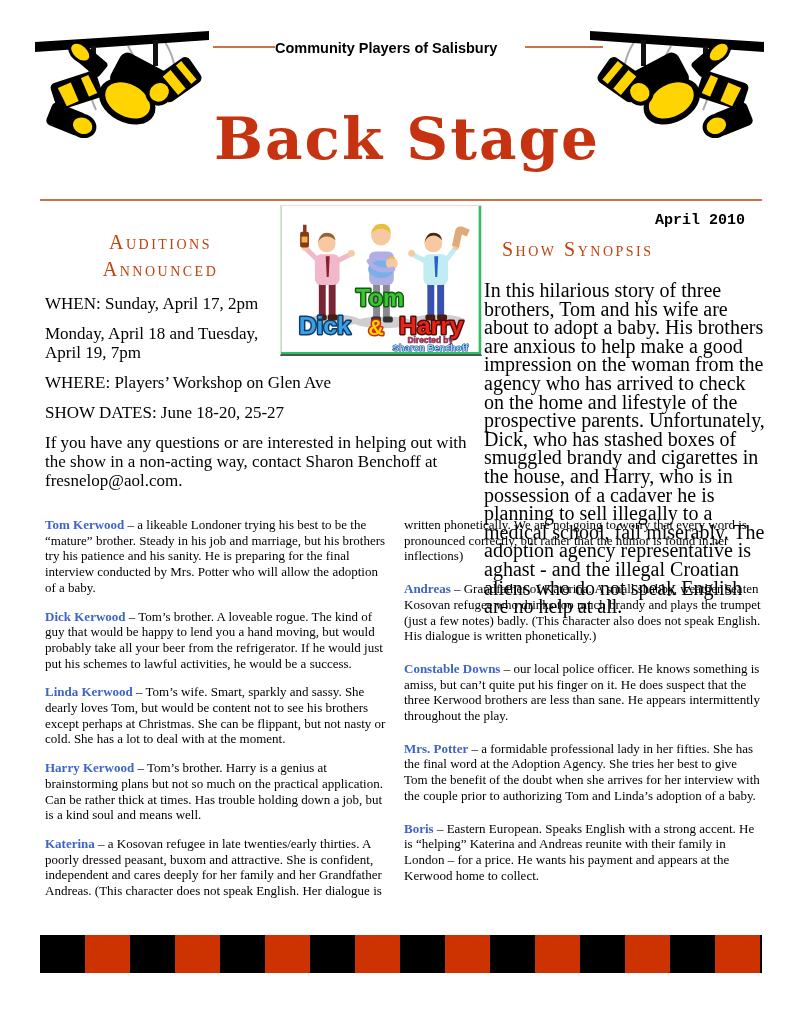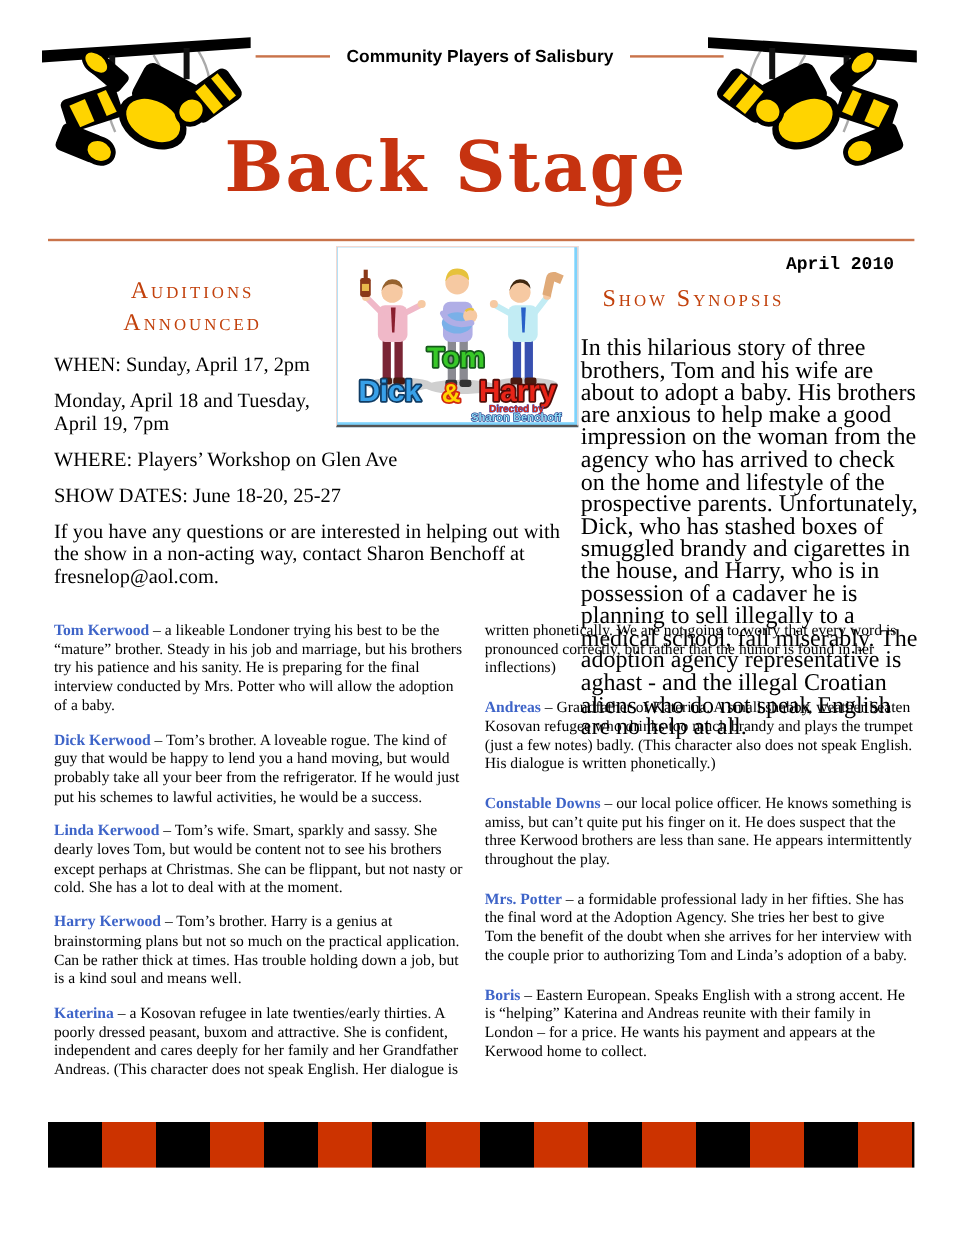--- a/index.html
+++ b/index.html
@@ -5,37 +5,37 @@
   html,body { margin:0; padding:0; background:#fff; }
   .page { position:relative; width:800px; height:1035px; background:#fff; overflow:hidden;
           font-family:"Liberation Serif", serif; color:#000; }
 
   .lights { position:absolute; width:176px; height:128px; top:22px; }
   .lights.left  { left:33px; }
   .lights.right { left:590px; transform:scaleX(-1); }
 
   .topline { position:absolute; top:46px; left:213px; width:390px; height:2px; background:#C9734A; }
   .org-title { position:absolute; top:38px; left:275px; width:250px; background:#fff; padding:2px 0 4px;
-               text-align:center; white-space:nowrap;
+               white-space:nowrap;
                font-family:"Liberation Sans", sans-serif; font-weight:bold; font-size:14.5px; }
 
-  .main-title { position:absolute; top:108px; left:160px; width:440px; text-align:center;
+  .main-title { position:absolute; top:108px; left:160px; width:440px; text-align:right;
                 font-family:"DejaVu Serif", serif; font-weight:bold; font-size:58px; line-height:1.1;
                 color:#C63310; letter-spacing:2px; }
 
   .rule-full { position:absolute; top:199px; left:40px; width:722px; height:2px; background:#C9734A; }
 
   .issue-date { position:absolute; top:212px; left:555px; width:190px; text-align:right;
                 font-family:Liberation Mono, monospace; font-weight:bold; font-size:15px; }
 
   .sc { font-variant:small-caps; letter-spacing:2.5px; font-weight:500; color:#c2410c; }
 
   .aud-wrap { position:absolute; top:205px; left:45px; width:437px; }
   .art-frame { float:right; width:200px; height:148px; margin:0 0 8px 10px;
-               border:1px solid #f3d9d2; border-bottom:2px solid #555; background:#7dd3fc; }
+               border:1px solid #f3d9d2; border-bottom:2px solid #555; background:#22c55e; }
   .art-frame svg { display:block; }
   .aud-heading { margin:24px 6px 4px; text-align:center; font-size:20px; line-height:27px; }
   .aud-p { margin:11px 0; font-size:17px; line-height:19px; }
 
   .syn-heading { position:absolute; top:236px; left:502px; margin:0; font-size:20px; line-height:26px; }
   .syn-body { position:absolute; top:281px; left:484px; width:281px;
               font-size:20px; line-height:18.6px; }
 
   .chars-heading { position:absolute; top:480px; left:45px; width:345px; margin:0; text-align:center;
                    font-size:19px; line-height:25px; }

